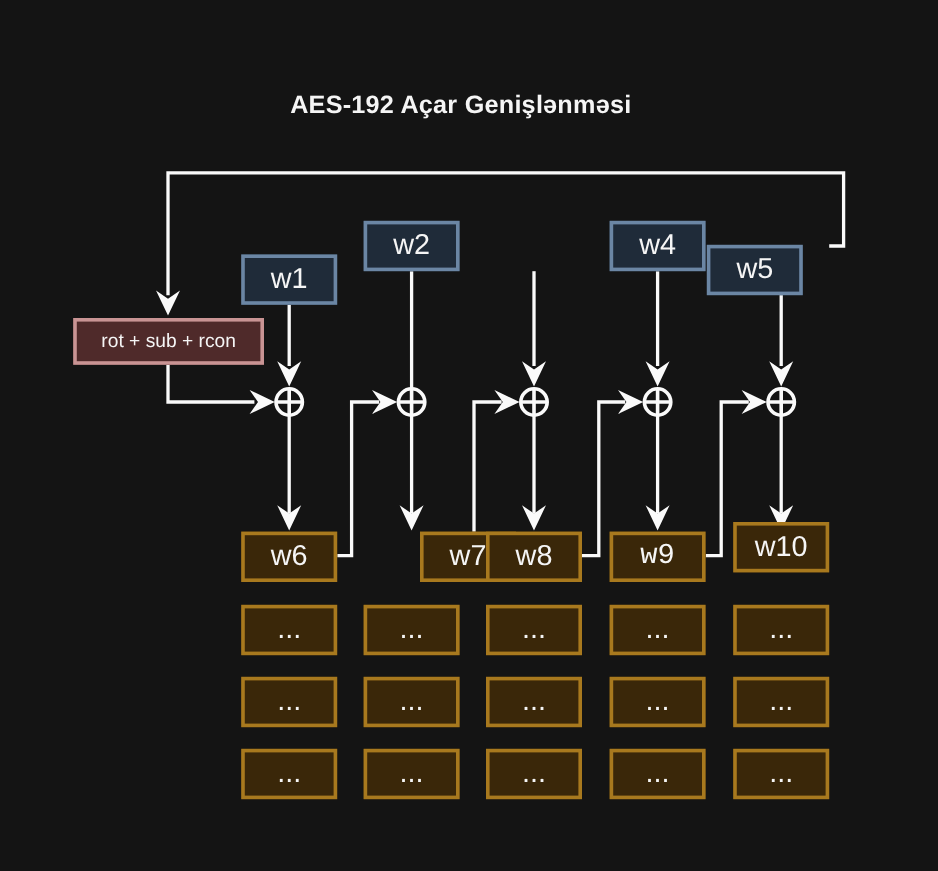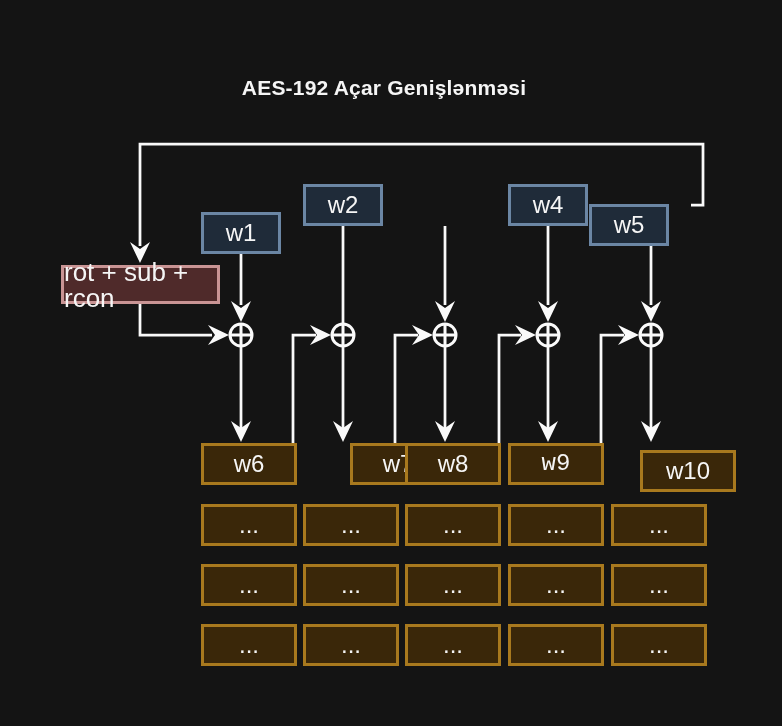--- a/index.html
+++ b/index.html
@@ -31,29 +31,29 @@
     color: var(--text, #ffffff);
     font-size: 24px;
     line-height: 1;
   }
   .key {
     width: 80px; height: 42px;
     background: var(--key-fill, #1f2b39);
     border: 3px solid var(--key-border, #6b86a4);
   }
   .next {
-    width: 96px; height: 42px;
+    width: 80px; height: 42px;
     background: var(--next-fill, #3a2709);
     border: 3px solid var(--next-border, #a8791e);
   }
   .transform {
     width: 159px; height: 39px;
     background: var(--transform-fill, #4f2a2a);
     border: 3px solid var(--transform-border, #c99494);
-    font-size: 26px;
+    font-size: 16px;
   }
   svg.wires { position: absolute; left: 0; top: 0; }
   svg.wires path {
     stroke: var(--line, #fafafa);
     stroke-width: 2.75;
     fill: none;
   }
   svg.wires polygon { fill: var(--line, #fafafa); stroke: none; }
   svg.wires circle {
     stroke: var(--line, #fafafa);
@@ -169,21 +169,21 @@
   <div class="box key" style="left:303px; top:184px;">w2</div>
   <div class="box key" style="left:508px; top:184px;">w4</div>
   <div class="box key" style="left:589px; top:184px;margin-top:20px;">w5</div>
 
   <div class="box transform" style="left:61px; top:265px;">rot + sub + rcon</div>
 
   <div class="box next" style="left:201px; top:443px;">w6</div>
   <div class="box next" style="left:303px; top:443px;margin-left:47px;">w7</div>
   <div class="box next" style="left:405px; top:443px;">w8</div>
   <div class="box next" style="left:508px; top:443px;font-family:Liberation Mono, monospace;">w9</div>
-  <div class="box next" style="left:611px; top:450px;margin-left:29px;">w10</div>
+  <div class="box next" style="left:611px; top:435px;">w10</div>
 
   <div class="box next" style="left:201px; top:504px;">...</div>
   <div class="box next" style="left:303px; top:504px;">...</div>
   <div class="box next" style="left:405px; top:504px;">...</div>
   <div class="box next" style="left:508px; top:504px;">...</div>
   <div class="box next" style="left:611px; top:504px;">...</div>
 
   <div class="box next" style="left:201px; top:564px;">...</div>
   <div class="box next" style="left:303px; top:564px;">...</div>
   <div class="box next" style="left:405px; top:564px;">...</div>

